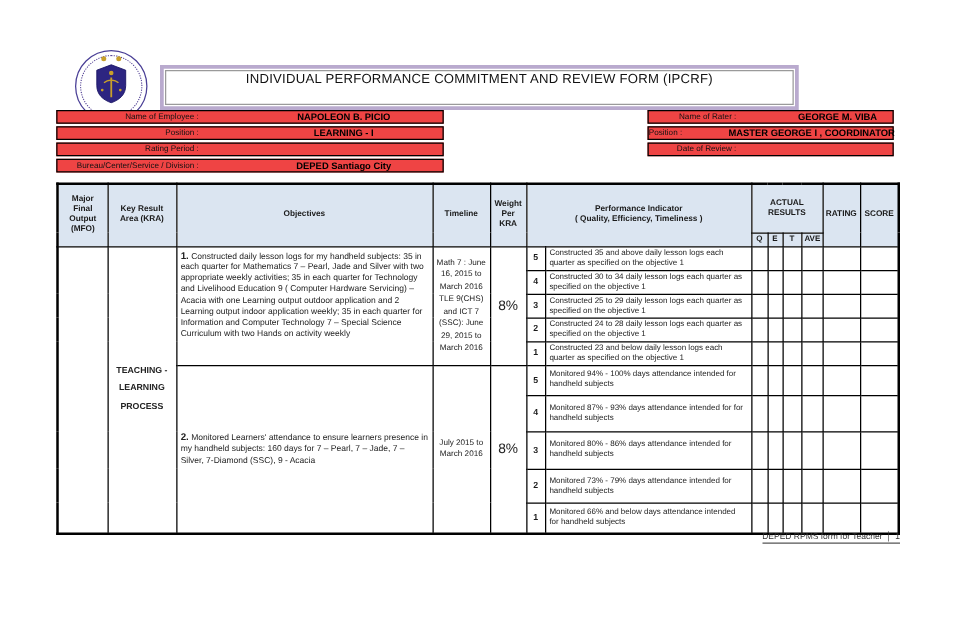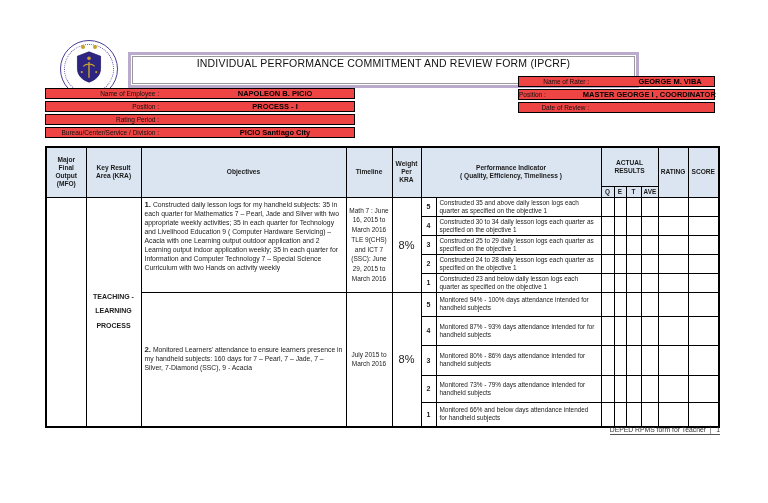--- a/index.html
+++ b/index.html
@@ -25,21 +25,21 @@
   .title-box {
     position:absolute; left:132px; top:56px; width:503px; height:28px;
     border:1px solid #9a9a9a; outline:3px solid #b9aace; outline-offset:1px;
     background:#fff; display:flex; justify-content:center;
     font-size:10.5px; letter-spacing:0.2px; color:#111;
   }
 
   
   .fields { position:absolute; }
   .fields-left  { left:45px;  top:88px; width:310px; }
-  .fields-right { left:486px; top:76px; width:229px;padding-left:32px; }
+  .fields-right { left:486px; top:88px; width:229px;padding-left:32px; }
   .field-row {
     display:flex; align-items:center; height:11px; margin-bottom:2px;
     border:1.5px solid #000; background:#ef4444;gap:33px;
   }
   .field-label { width:38%; text-align:right; font-size:6.5px; padding-right:4px; white-space:nowrap; color:#111; }
   .field-value { flex:1; text-align:center; font-weight:bold; font-size:7.5px; white-space:nowrap; color:#000; }
 
   
   table.ipcrf {
     position:absolute; left:45px; top:146px;
@@ -117,29 +117,29 @@
     <span>INDIVIDUAL PERFORMANCE COMMITMENT AND REVIEW FORM (IPCRF)</span>
   </div>
 
   <div class="fields fields-left">
     <div class="field-row">
       <span class="field-label">Name of Employee :</span>
       <span class="field-value">NAPOLEON B. PICIO</span>
     </div>
     <div class="field-row">
       <span class="field-label">Position :</span>
-      <span class="field-value">PROCESS - I</span>
+      <span class="field-value">LEARNING - I</span>
     </div>
     <div class="field-row">
       <span class="field-label">Rating Period :</span>
       <span class="field-value"></span>
     </div>
     <div class="field-row">
       <span class="field-label">Bureau/Center/Service / Division :</span>
-      <span class="field-value">PICIO Santiago City</span>
+      <span class="field-value">DEPED Santiago City</span>
     </div>
   </div>
 
   <div class="fields fields-right">
     <div class="field-row">
       <span class="field-label">Name of Rater :</span>
       <span class="field-value">GEORGE M. VIBA</span>
     </div>
     <div class="field-row">
       <span class="field-label">Position :</span>

